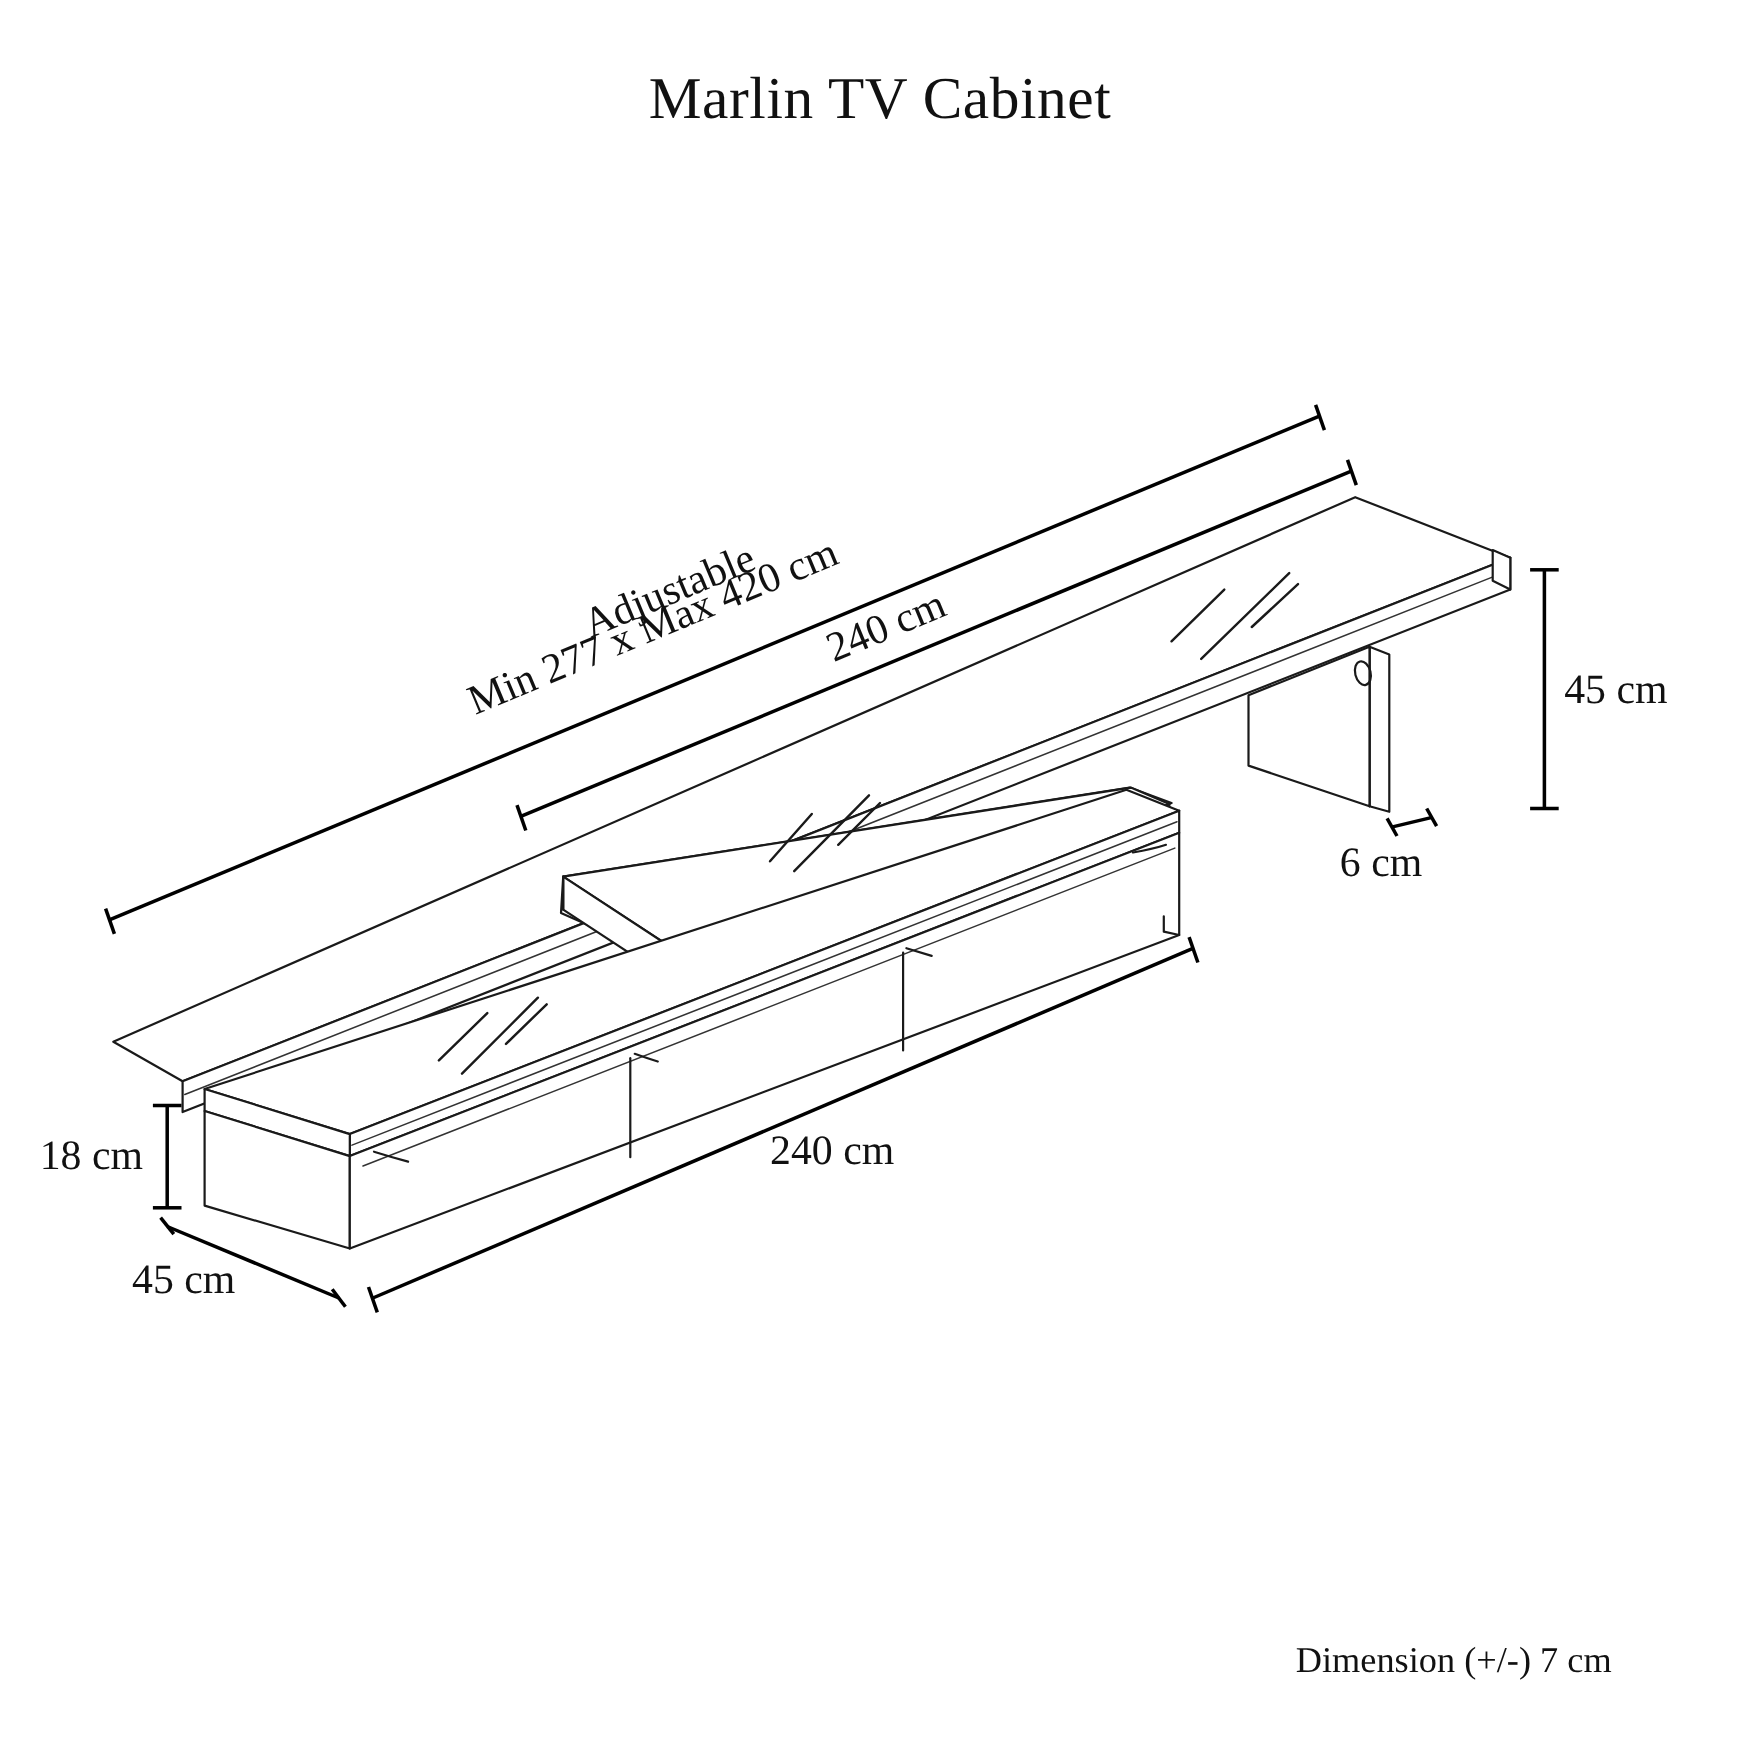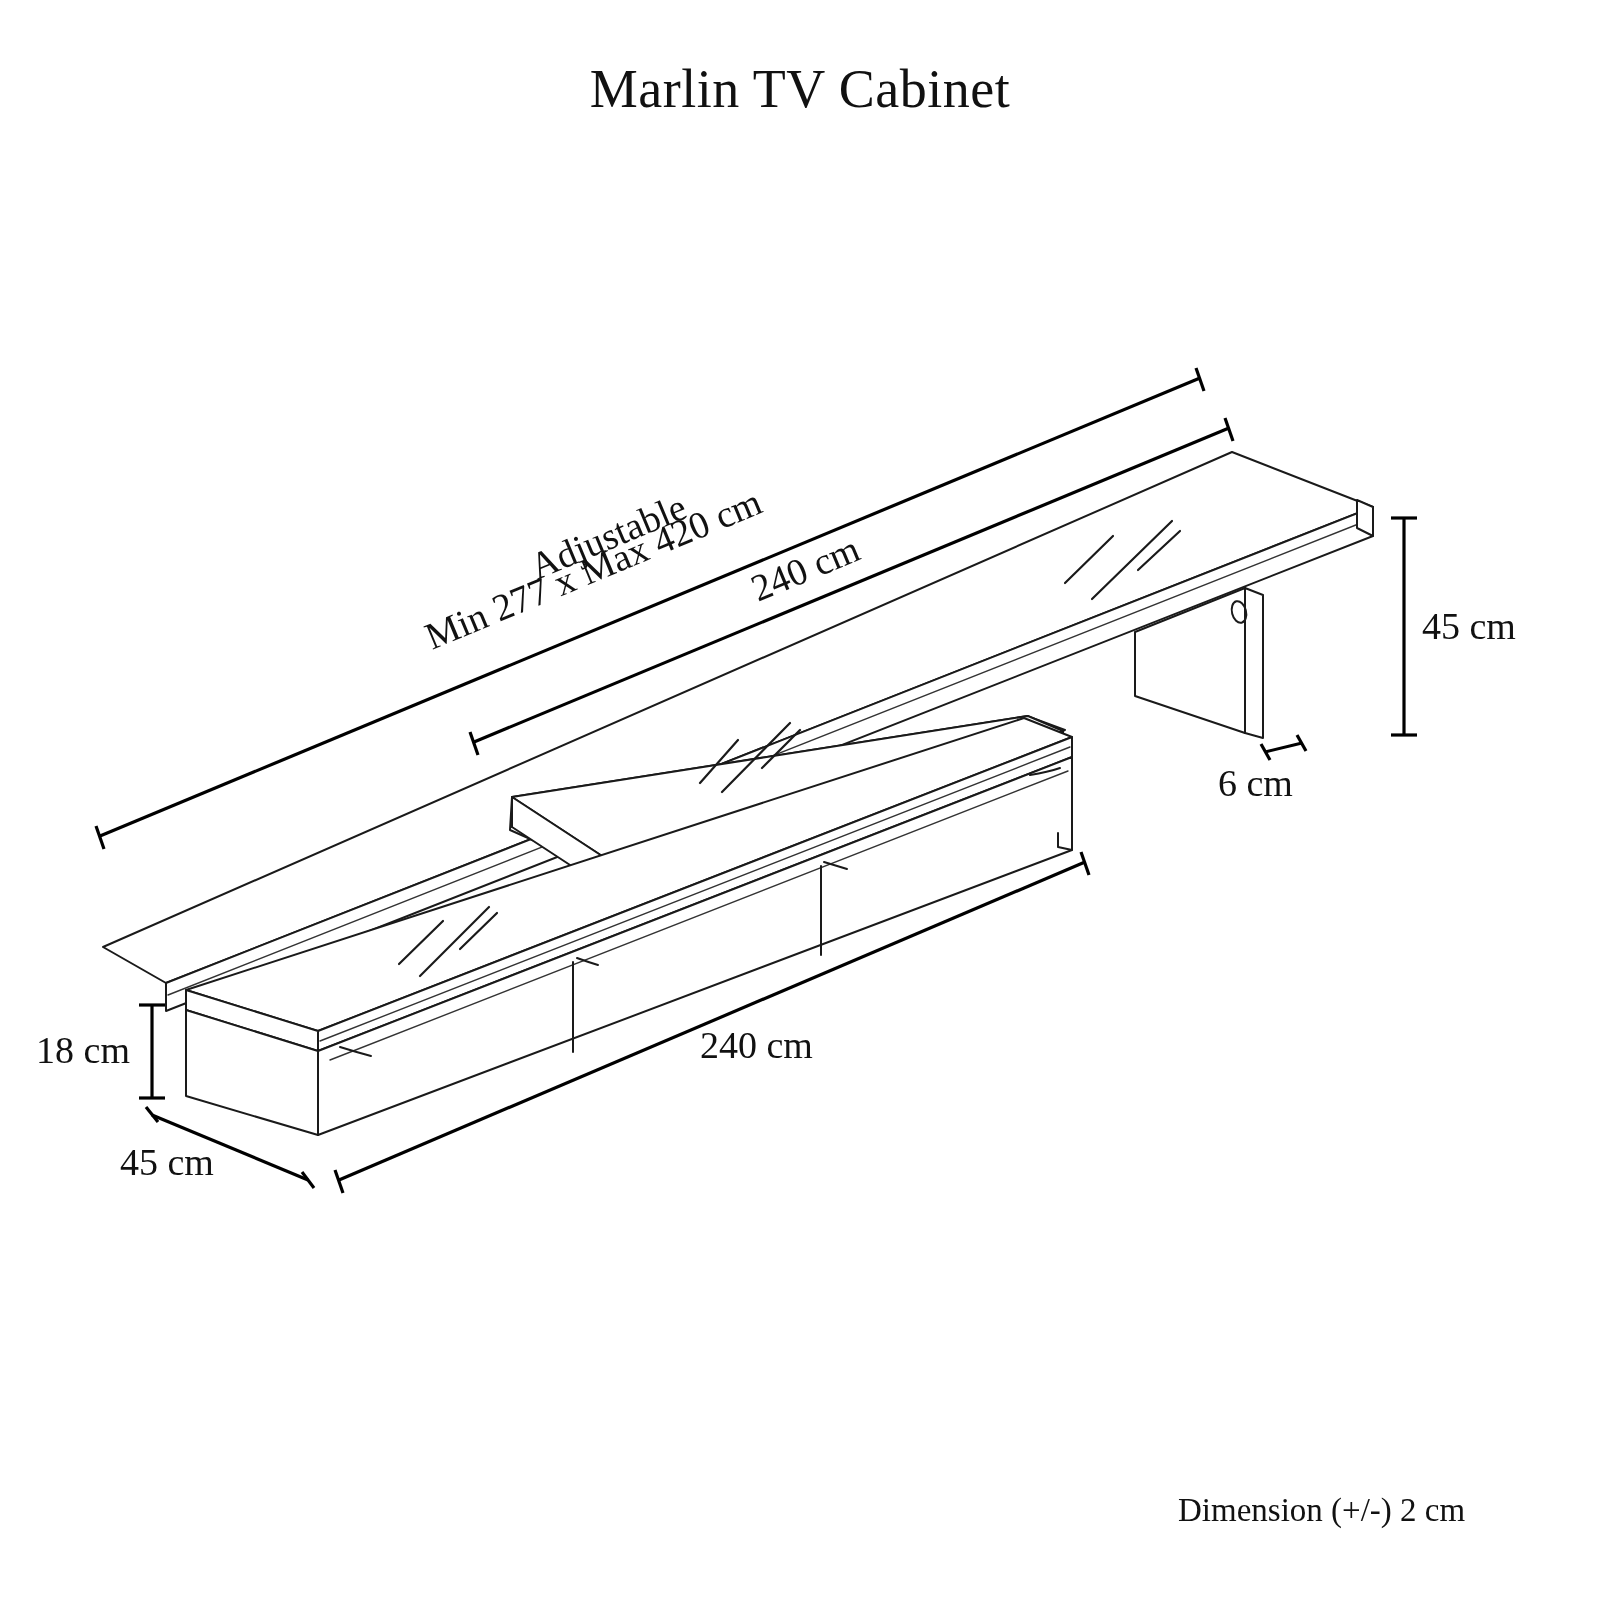--- a/index.html
+++ b/index.html
@@ -253,15 +253,15 @@
     <g>
       <line class="dim-line" x1="152" y1="1115" x2="308" y2="1180"></line>
       <line class="dim-tick" x1="146" y1="1107" x2="158" y2="1122"></line>
       <line class="dim-tick" x1="302" y1="1172" x2="314" y2="1188"></line>
 
       <text class="dim-text" x="120" y="1175">45 cm</text>
     </g>
 
   </svg>
 
-  <div class="footer-note">Dimension (+/-) 2 cm</div>
+  <div class="footer-note">Dimension (+/-) 7 cm</div>
 
 </div>
 
 </body></html>

